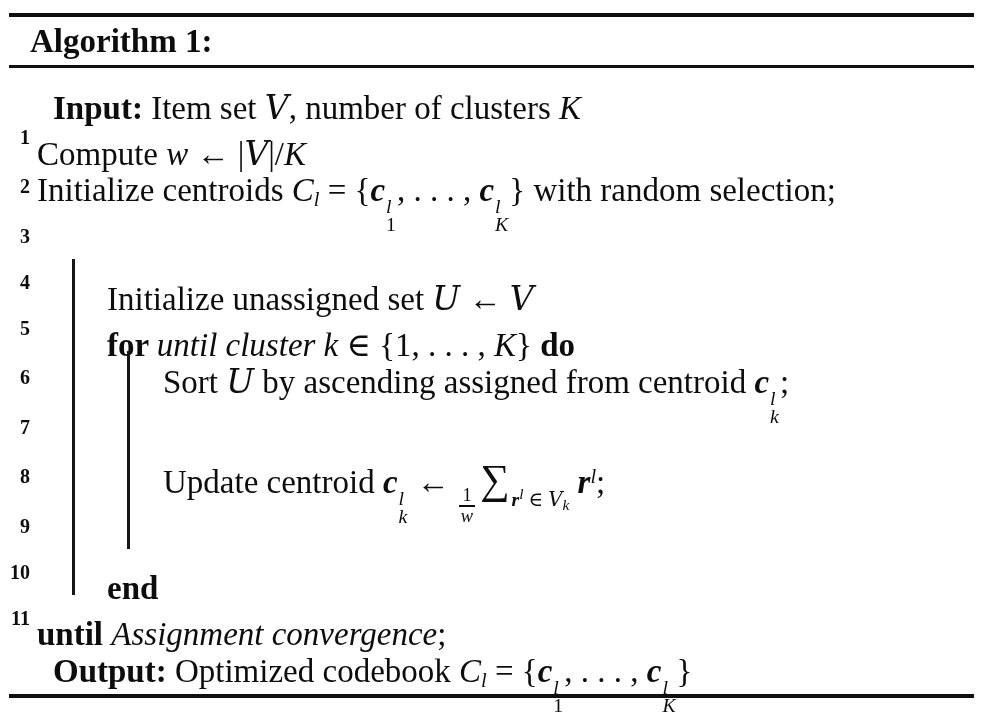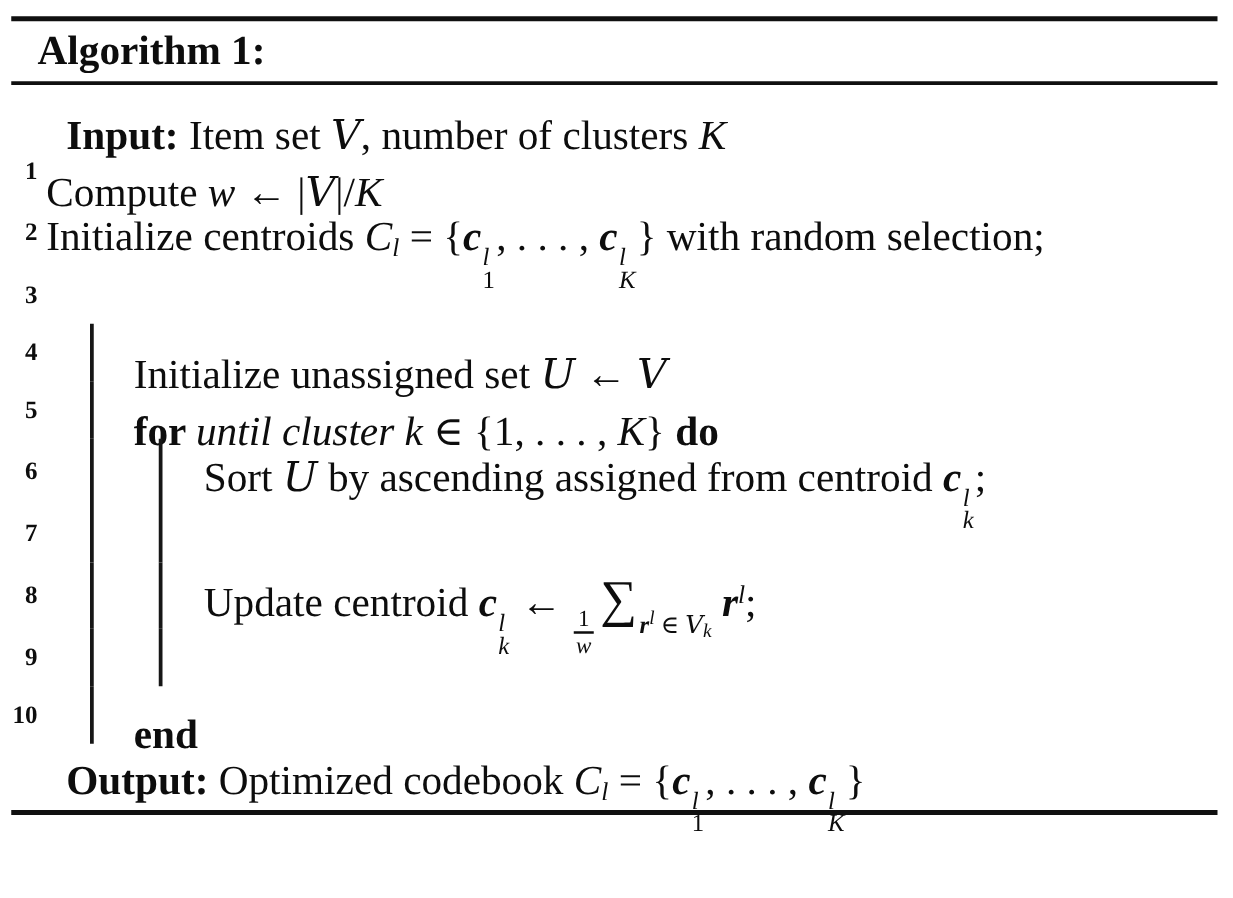--- a/index.html
+++ b/index.html
@@ -91,18 +91,22 @@
       <div class="line lv2">
         <div class="bar b1"></div>
         <div class="bar b2"></div>
         <span class="num">9</span>
       </div>
       <div class="line lv1">
         <div class="bar b1"></div>
         <span class="num">10</span>
         <span class="content"><span class="seg b">end</span></span>
       </div>
+      <div class="line lv0">
+        <span class="num">11</span>
+        <span class="content"><span class="seg b">until </span><span class="seg i">Assignment convergence</span><span class="seg rm">;</span></span>
+      </div>
       <div class="line lv0 io tall">
         <span class="content"><span class="seg b">Output:</span><span class="seg rm"> Optimized codebook </span><span class="seg mi">C</span><span class="seg sub mi">l</span><span class="seg rm"> = {</span><span class="seg rm"><span class="seg bi">c</span><span class="stack scripts"><span class="top"><span class="seg mi">l</span></span><span class="bot"><span class="seg rm">1</span></span></span></span><span class="seg rm">, . . . , </span><span class="seg rm"><span class="seg bi">c</span><span class="stack scripts"><span class="top"><span class="seg mi">l</span></span><span class="bot"><span class="seg mi">K</span></span></span></span><span class="seg rm">}</span></span>
       </div>
     </div>
   <div class="rule bottom"></div>
 </div>
 
 </body></html>

